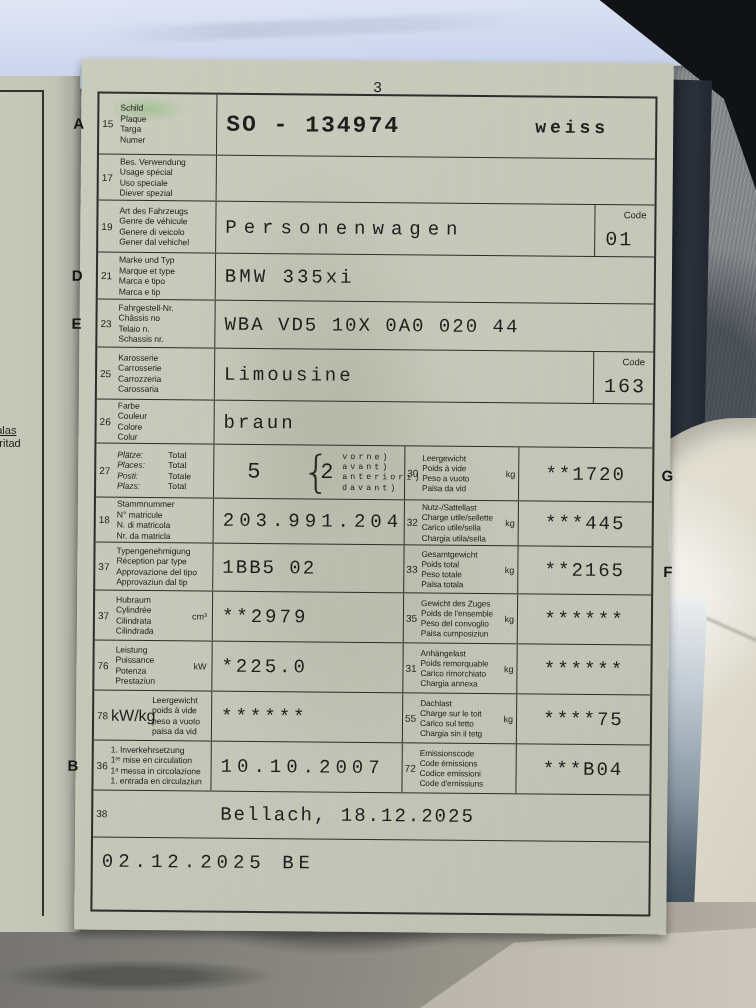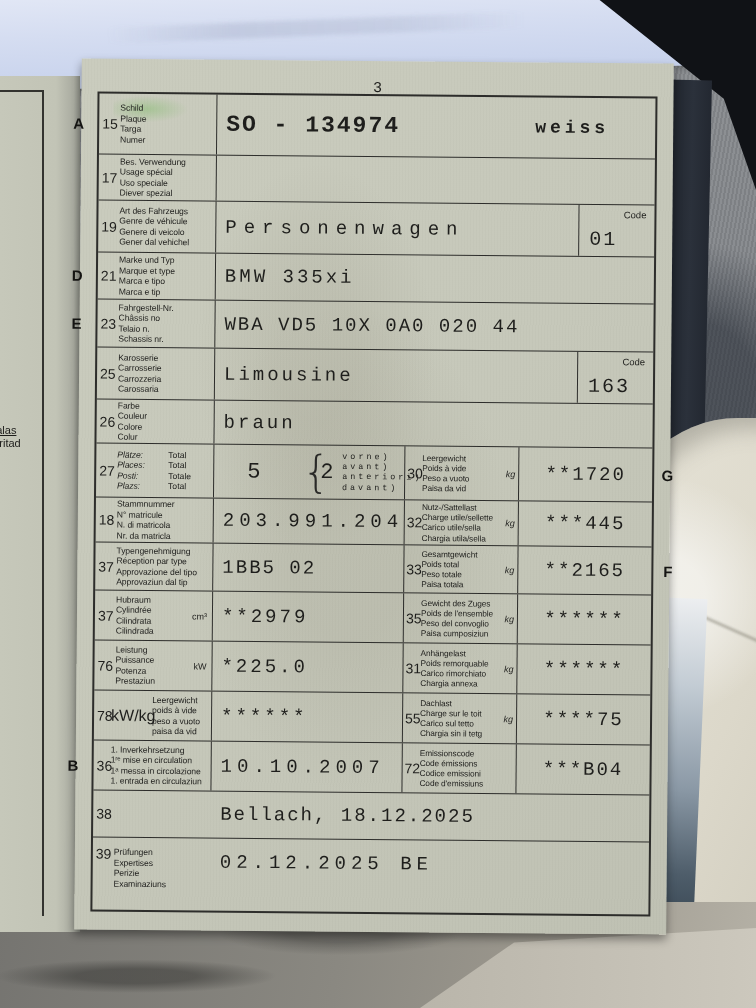--- a/index.html
+++ b/index.html
@@ -61,43 +61,43 @@
   .pagenum{position:absolute;top:19px;left:16px;width:560px;text-align:center;
     font-family:"Liberation Mono",monospace;font-size:15px;}
   .tbl{position:absolute;left:16px;top:33px;width:560px;height:820px;
     border:2px solid #2d2d2b;box-sizing:border-box;display:flex;flex-direction:column;}
   .row{position:relative;display:flex;border-top:1.5px solid #2d2d2b;box-sizing:border-box;flex:0 0 auto;}
   .row:first-child{border-top:none;}
   .h60{height:60px}.h46{height:46px}.h52{height:52px}.h47{height:47px}.h48{height:48px}
   .h44{height:44px}.h54{height:54px}.h45{height:45px}.h50{height:50px}.h75{height:74.5px}
   .lbl{position:relative;width:118px;box-sizing:border-box;border-right:1.5px solid #2d2d2b;flex:0 0 auto;}
   .lbl.nobord{border-right:none;}
-  .num{position:absolute;left:3px;top:50%;transform:translateY(-50%);font-size:14px;}
+  .num{position:absolute;left:3px;top:50%;transform:translateY(-50%);font-size:10px;}
   .num.top{top:16px;}
   .lines{position:absolute;left:21px;top:50%;transform:translateY(-50%);
     font-size:8.6px;line-height:10.6px;white-space:pre-line;letter-spacing:-0.1px;}
   .unit{position:absolute;right:5px;top:50%;transform:translateY(-50%);font-size:9px;}
   .unitpre{position:absolute;left:17px;top:50%;transform:translateY(-50%);font-size:16px;}
   .val{position:relative;flex:1;display:flex;align-items:center;padding-left:9px;
     font-family:"Liberation Mono",monospace;font-size:19px;letter-spacing:3px;box-sizing:border-box;}
   .val.fix{flex:0 0 190px;width:190px;}
   .plate{font-size:23px;font-weight:bold;letter-spacing:2px;}
   .colorword{position:absolute;right:46px;top:50%;transform:translateY(-50%);
     font-size:18px;font-weight:bold;letter-spacing:4px;}
   .sp{letter-spacing:7px;}
   .sp2{letter-spacing:5px;}
-  .codecell{position:relative;width:76px;flex:0 0 auto;box-sizing:border-box;
+  .codecell{position:relative;width:60px;flex:0 0 auto;box-sizing:border-box;
     border-left:1.5px solid #2d2d2b;}
   .codelbl{position:absolute;top:4px;right:8px;font-size:9.5px;}
   .codeval{position:absolute;left:10px;bottom:5px;font-family:"Liberation Mono",monospace;
     font-size:20px;letter-spacing:2px;}
   .rl{position:relative;width:114px;flex:0 0 auto;box-sizing:border-box;border-left:1.5px solid #2d2d2b;}
   .rl .lines{left:17px;font-size:8.3px;line-height:10.2px;}
   .rl .num{left:2px;}
-  .rl .unit{right:3px;font-style:italic;}
+  .rl .unit{right:3px;}
   .rv{width:134px;flex:0 0 auto;box-sizing:border-box;border-left:1.5px solid #2d2d2b;
     display:flex;align-items:center;justify-content:center;
     font-family:"Liberation Mono",monospace;font-size:19px;letter-spacing:2px;}
   .ml{position:absolute;left:-26px;top:50%;transform:translateY(-50%);
     font-size:15px;font-weight:bold;color:#141412;}
   .mr{position:absolute;right:-21px;top:50%;transform:translateY(-50%);
     font-size:15px;font-weight:bold;color:#141412;}
   .hl{position:absolute;left:14px;top:2px;width:74px;height:26px;pointer-events:none;
     background:radial-gradient(ellipse at 45% 50%, rgba(132,188,110,.5), rgba(132,188,110,0) 72%);}
   
@@ -396,25 +396,18 @@
       </div>
 
       <div class="row h47">
         <div class="lbl nobord">
           <span class="num">38</span>
         </div>
         <div class="val" style="letter-spacing:2px">Bellach, 18.12.2025</div>
       </div>
 
       <div class="row h75">
-        <div class="lbl nobord">
-          <span class="num top">39</span>
-          <span class="lines lines39">Prüfungen
-Expertises
-Perizie
-Examinaziuns</span>
-        </div>
         <div class="val val39 sp2">02.12.2025 BE</div>
       </div>
 
     </div>
   </div>
 </div>
 
 </body></html>

